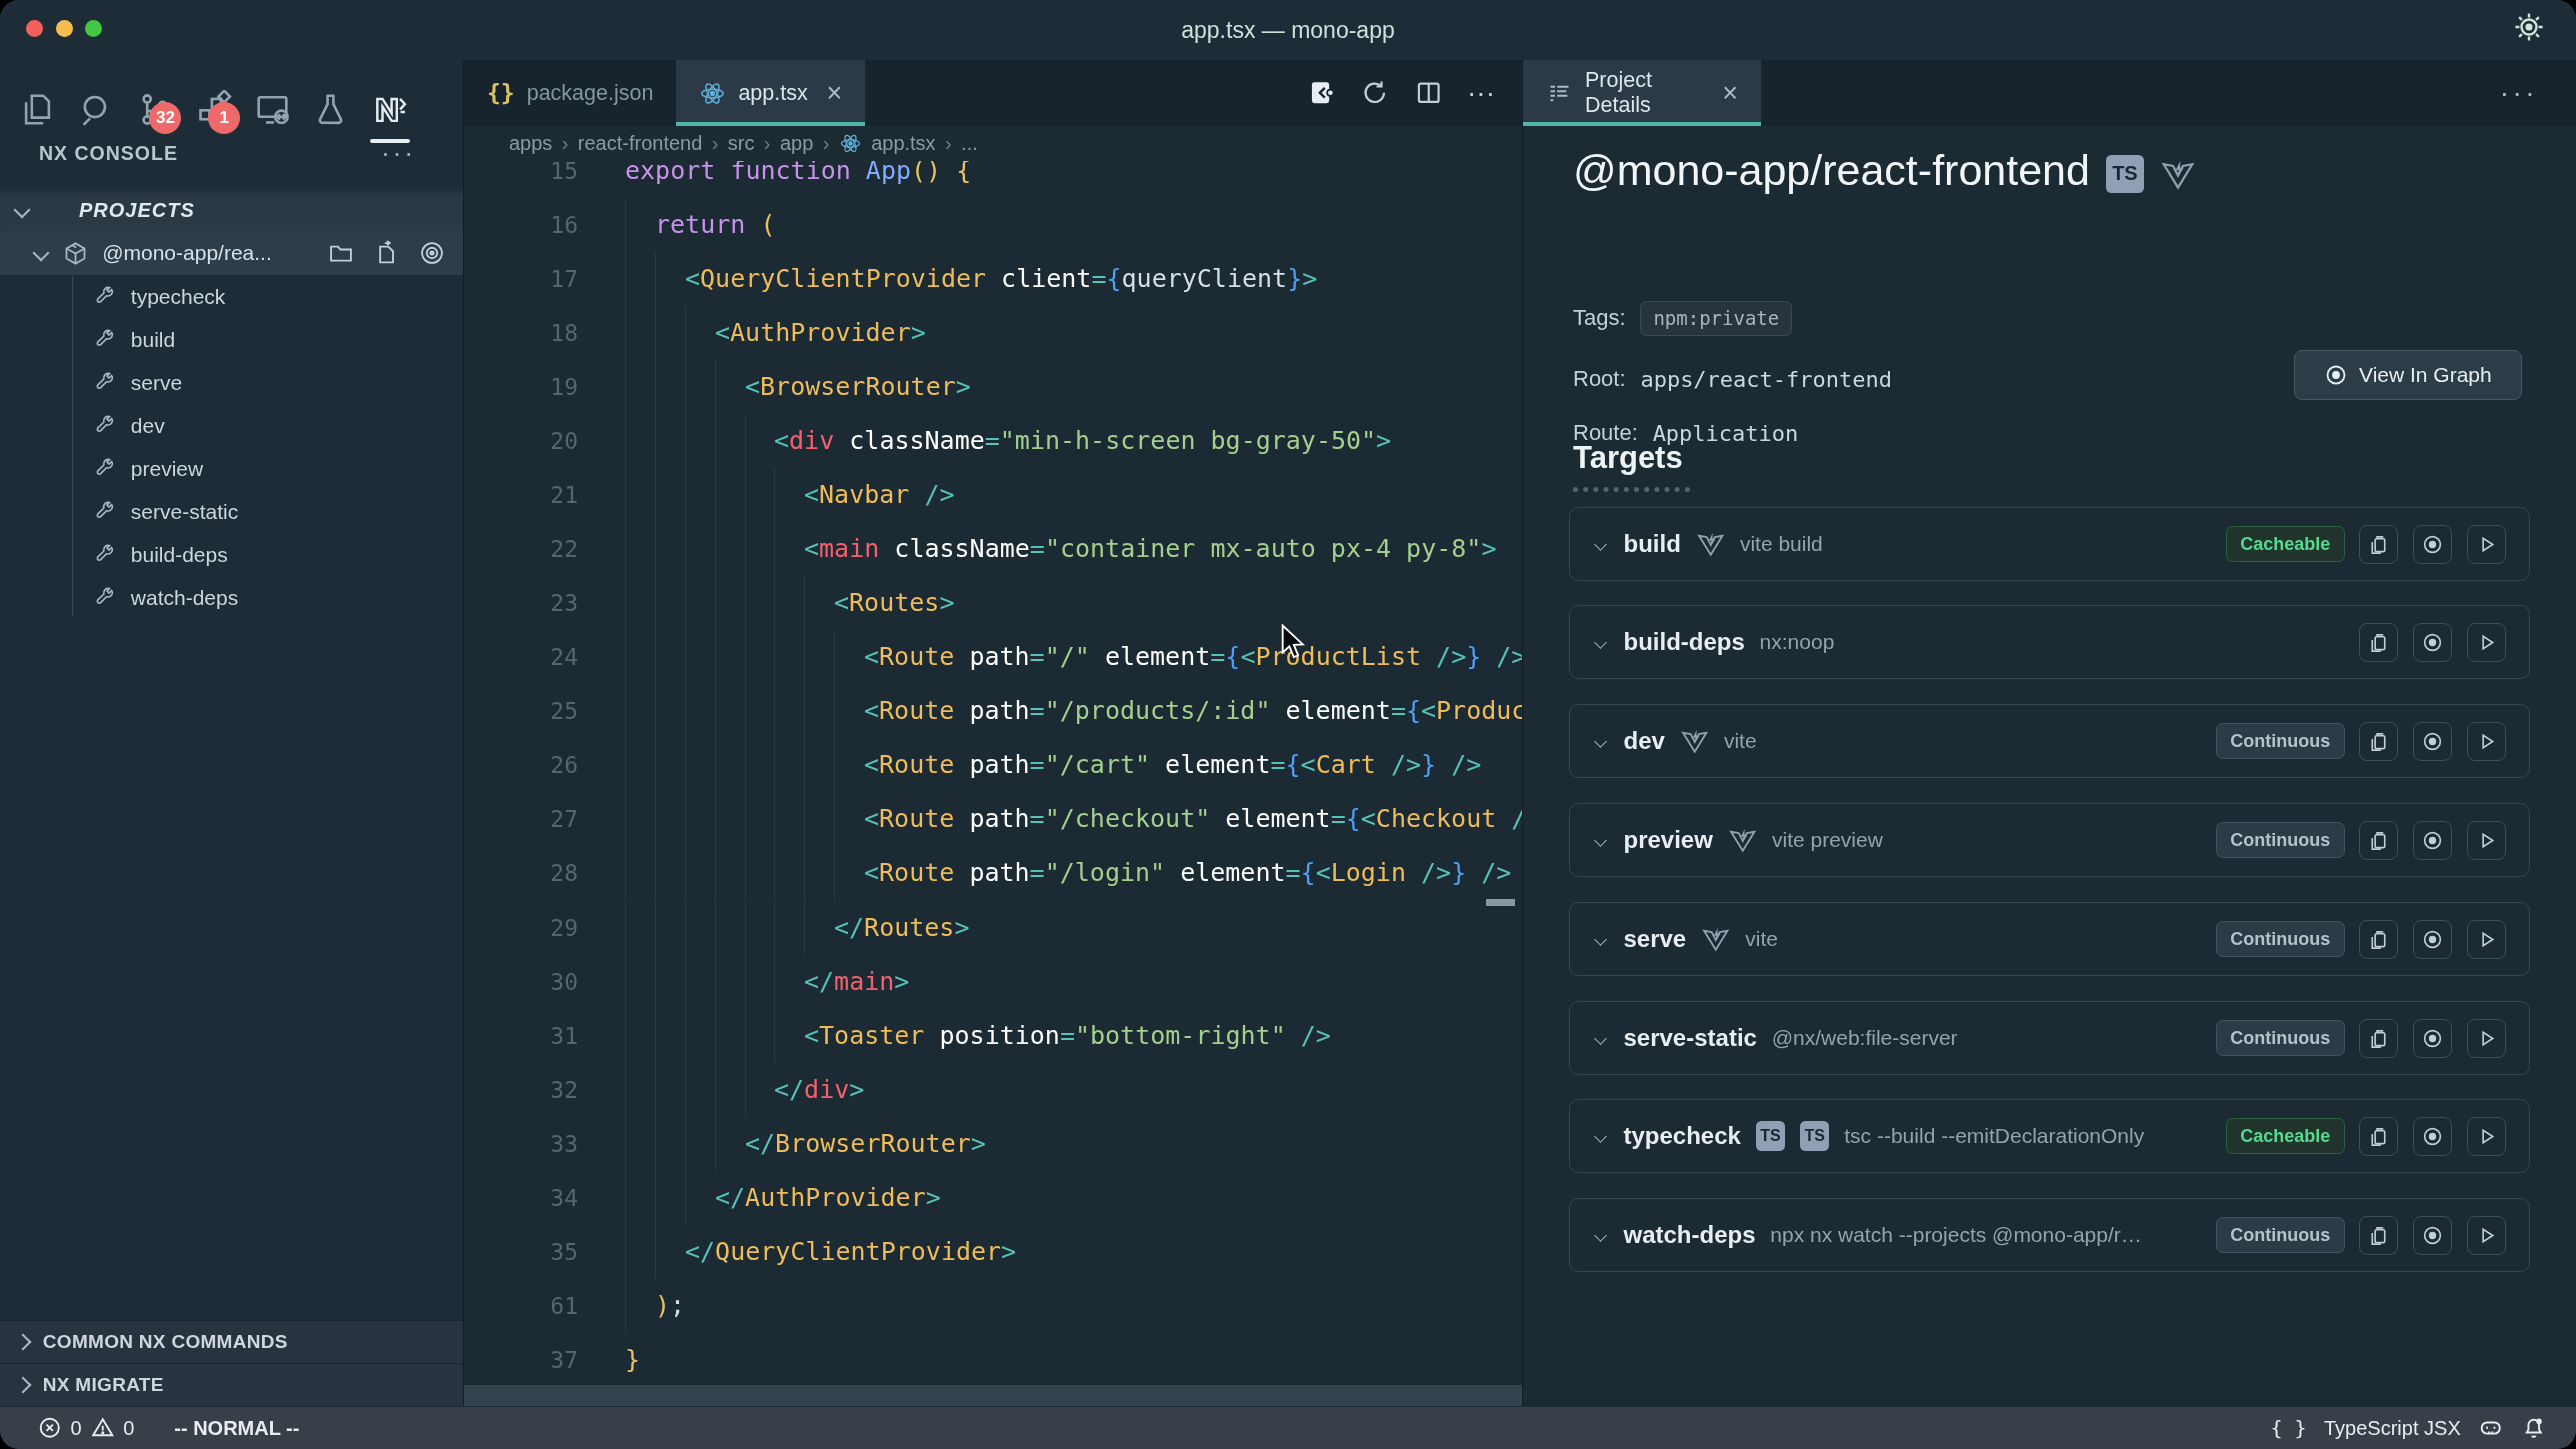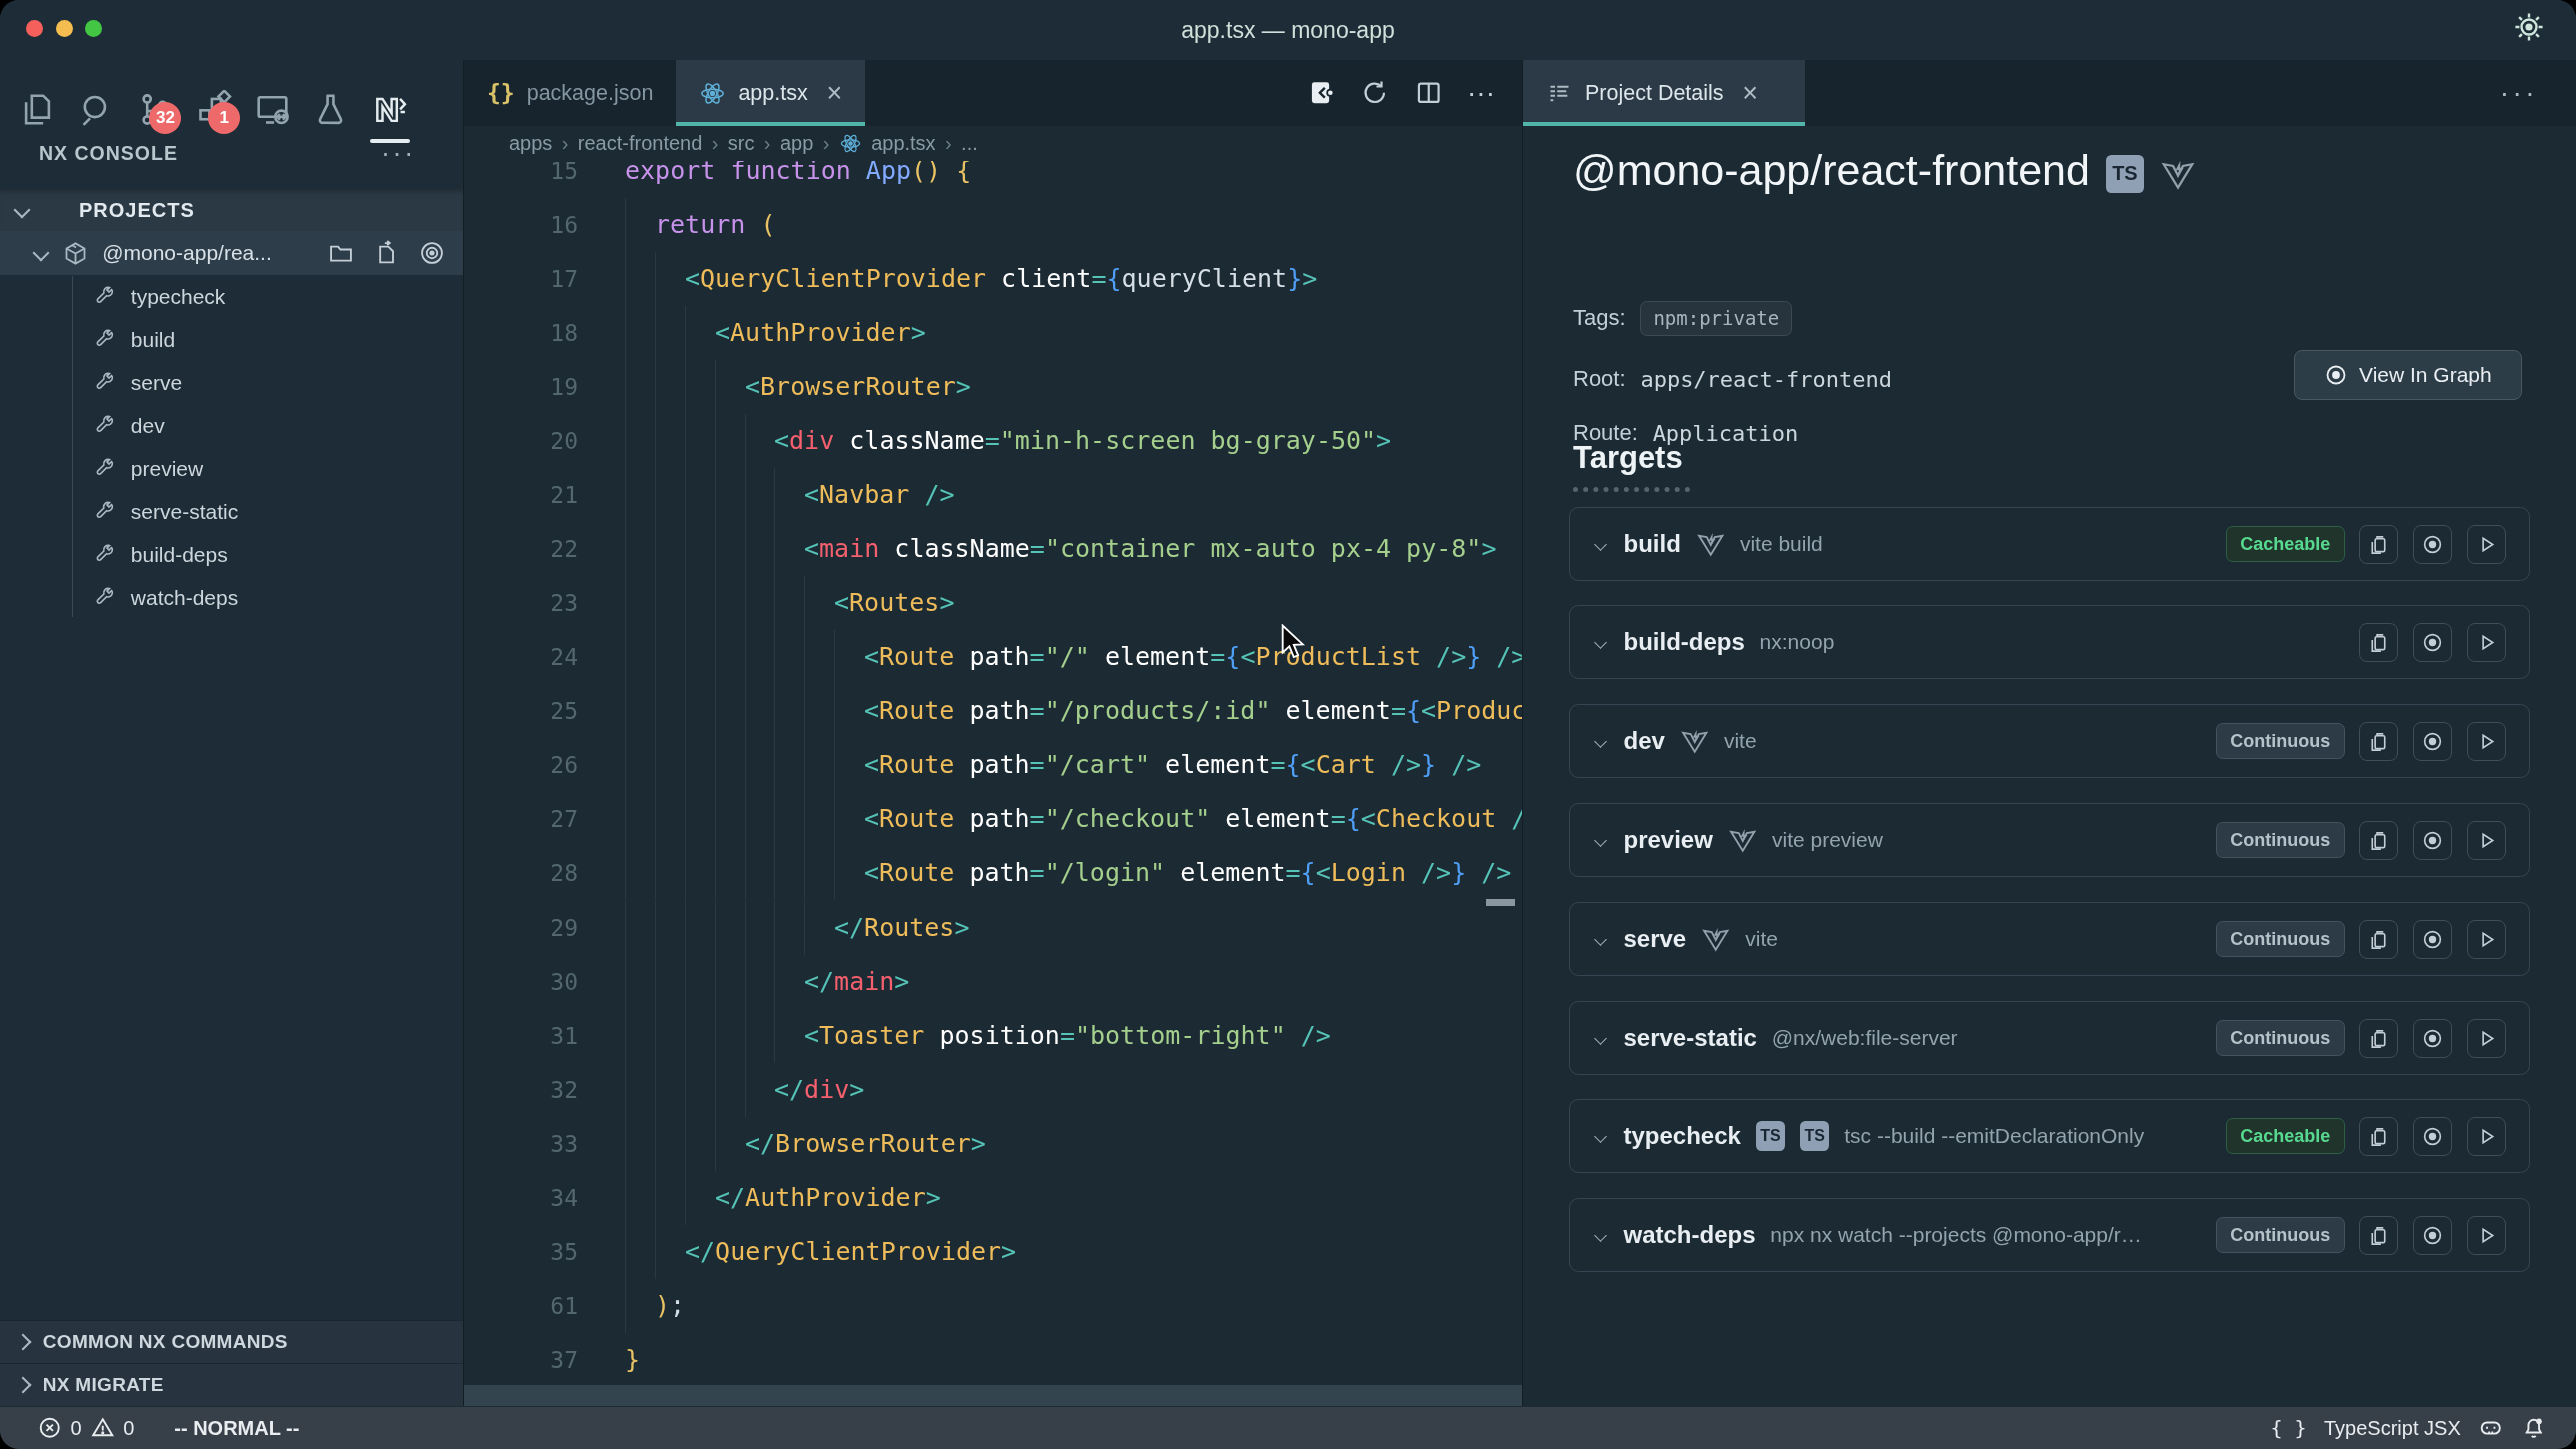--- a/index.html
+++ b/index.html
@@ -13,21 +13,21 @@
   #sidebar{position:absolute;left:0;top:60px;width:463px;height:1346px;background:#1d2c36;}
   #activity-icons{position:absolute;left:13.4px;top:9.4px;height:81px;display:flex;align-items:center;gap:10.7px;}
   .act-btn{position:relative;width:48px;height:67px;display:flex;align-items:center;justify-content:center;color:#93a4ae;}
   .act-btn.active{color:#e6edf0;}
   .act-btn svg{width:39px;height:39px;}
   .act-badge{position:absolute;right:-2.7px;bottom:9.4px;min-width:32px;height:32px;border-radius:17.4px;background:#ee6a6a;color:#fff;font-size:17px;font-weight:700;display:flex;align-items:center;justify-content:center;padding:0 4px;box-sizing:border-box;}
   .act-underline{position:absolute;left:4px;right:4px;bottom:0px;height:4px;background:#e6edf0;border-radius:2px;}
   #nx-header{position:absolute;left:0;top:72px;right:0;height:43px;display:flex;align-items:center;}
   #nx-header .t{margin-left:39px;color:#b9c6cd;font-size:19.5px;font-weight:600;letter-spacing:1px;}
   #nx-header .dots{margin-left:auto;margin-right:47px;color:#9fb0ba;font-size:27px;letter-spacing:2.7px;}
-  #projects-band{position:absolute;left:0;right:0;top:129px;height:42px;background:#2b3945;display:flex;align-items:center;box-shadow:inset 0 6.7px 6.7px -5.4px rgba(0,0,0,.35);}
+  #projects-band{position:absolute;left:0;right:0;top:129px;height:42px;background:#2b3945;display:flex;align-items:center;box-shadow:inset 0 6.7px 6.7px -5.4px rgba(0,0,0,.35);font-style:italic;}
   #projects-band .t{color:#e2eaef;font-weight:700;font-size:20px;letter-spacing:1px;margin-left:39px;}
   #project-row{position:absolute;left:0;right:0;top:171px;height:44px;background:#2e3d4a;display:flex;align-items:center;color:#d8e1e7;font-size:21px;}
   #project-row .icn svg{width:27px;height:27px;}
   #project-row .acts{margin-left:auto;margin-right:17.4px;display:flex;gap:17.4px;color:#c3ced6;}
   #project-row .acts svg{width:28px;height:28px;}
   .chev{display:inline-block;width:10px;height:10px;border-right:2px solid #aab8c2;border-bottom:2px solid #aab8c2;transform:rotate(45deg);margin:0 2.7px;}
   .chev.r{transform:rotate(-45deg);}
   #task-list{position:absolute;left:0;right:0;top:215px;}
   .task{height:43px;display:flex;align-items:center;color:#ccd6dc;font-size:21px;}
   .task .icn{margin-left:93px;margin-right:14.8px;color:#aab8c2;display:inline-flex;}
@@ -56,21 +56,21 @@
   .lnum{position:absolute;left:0;width:114px;text-align:right;color:#54676f;font-size:23px;}
   .guide{position:absolute;top:0;bottom:0;width:1.3px;background:#283a46;}
   .ctext{position:absolute;top:0;}
   .kw{color:#c792ea}.fn{color:#82aaff}.pn{color:#e8c264}.br{color:#56c3b7}.cmp{color:#eebc5a}
   .tg{color:#f4606d}.at{color:#ffffff}.eq{color:#56c3b7}.st{color:#a5cf8d}.jb{color:#4f9ff7}.df{color:#d6dee6}
   #hscroll{position:absolute;left:0;right:0;bottom:0;height:21px;background:#33444f;}
   #ruler-mark{position:absolute;right:6.7px;top:839px;width:29.5px;height:6.7px;background:#8a97a0;}
   
   #panel{position:absolute;left:1523px;top:60px;width:1053px;height:1346px;background:#1b2a33;}
   #panel .tabbar{z-index:2;}
-  #panel-tab{width:282px;box-sizing:border-box;}
+  #panel-tab{width:238px;box-sizing:border-box;}
   #panel-dots{margin-left:auto;color:#aebbc4;font-size:28px;letter-spacing:3.4px;padding-right:38px;display:flex;align-items:center;}
   #panel-title{position:absolute;left:50px;top:86px;font-size:43px;color:#f2f6f8;display:flex;align-items:center;gap:16px;}
   .ts-badge{background:#8fa0b5;color:#1a2733;font-weight:700;border-radius:5.4px;display:inline-flex;align-items:center;justify-content:center;}
   .ts-badge.big{width:38px;height:38px;font-size:20px;margin-top:6.7px;}
   .ts-badge.small{width:29.5px;height:29.5px;font-size:16px;}
   .vite-icn{color:#93a1ad;display:inline-flex;}
   .vite-icn svg{width:29.5px;height:29.5px;}
   #panel-title .vite-icn svg{width:36px;height:36px;margin-top:6.7px;}
   .prow{position:absolute;left:50px;display:flex;align-items:center;gap:14.8px;font-size:22px;color:#c4d0d8;}
   .prow .mono{font-family:"DejaVu Sans Mono",monospace;color:#ccd6dd;}

